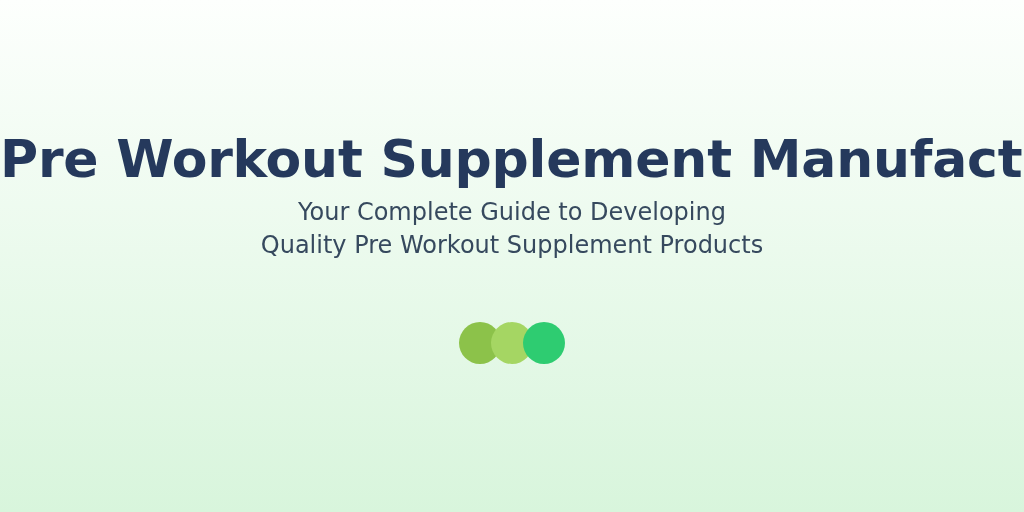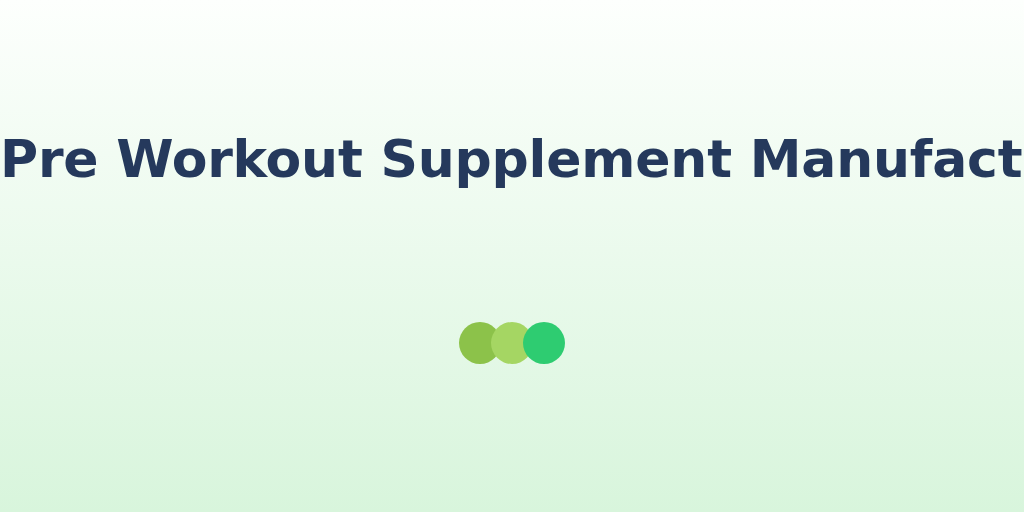--- a/index.html
+++ b/index.html
@@ -96,20 +96,24 @@
 </style>
 </head>
 <body>
 
 <div class="cover-slide" style="background: linear-gradient(rgb(253, 255, 253) 0%, rgb(216, 245, 220) 100%);">
 
   <div class="title-block">
     <h1 class="cover-title" style="color: rgb(37, 57, 92);">Pre Workout Supplement Manufacturer</h1>
   </div>
 
+  <div class="subtitle-block">
+    <p class="cover-subtitle-line" style="color: rgb(54, 73, 94);">Your Complete Guide to Developing</p>
+    <p class="cover-subtitle-line" style="color: rgb(54, 73, 94);">Quality Pre Workout Supplement Products</p>
+  </div>
 
   <div class="dots-row">
     <span class="dot dot-1" style="background-color: rgb(140, 194, 74);"></span>
     <span class="dot dot-2" style="background-color: rgb(165, 214, 99);"></span>
     <span class="dot dot-3" style="background-color: rgb(46, 204, 113);"></span>
   </div>
 
 </div>
 
 </body></html>

